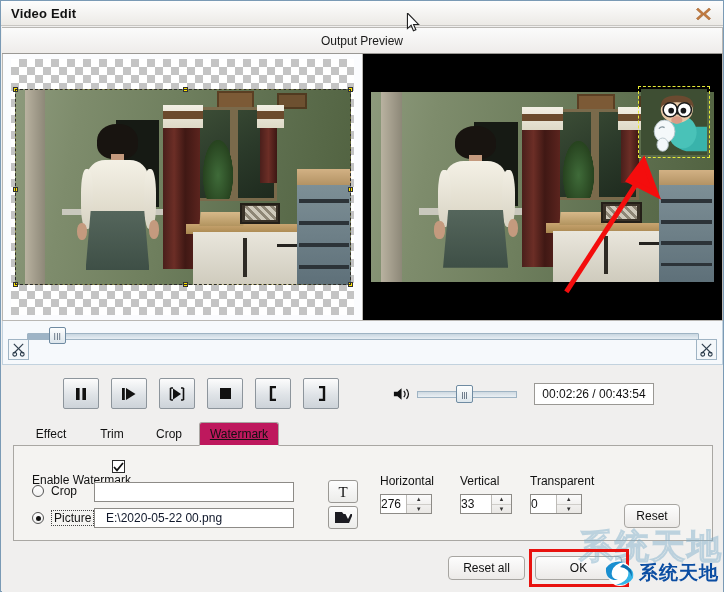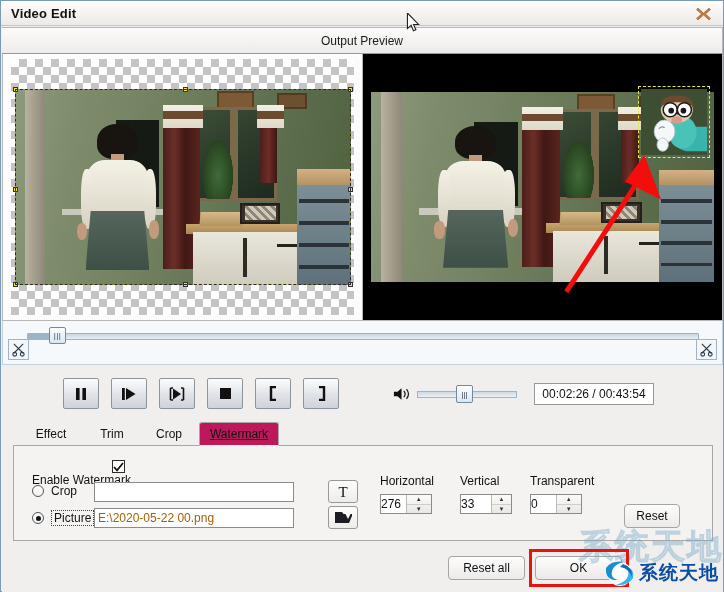--- a/index.html
+++ b/index.html
@@ -251,22 +251,22 @@
   .radio{
     width:12px;height:12px;border:1px solid #555;border-radius:50%;
     background:linear-gradient(#fff,#f0f0f0);box-sizing:border-box;
     margin-right:7px;display:flex;align-items:center;justify-content:center;
   }
   .radio i{width:5px;height:5px;border-radius:50%;background:#111;display:block;}
   .focus-lbl{border:1px dotted #444;padding:0 2px;}
   .txtinput{
     position:absolute;height:20px;background:#fff;
     border:1px solid #8d8b87;box-sizing:border-box;
-    font-family:"Liberation Sans", sans-serif;font-size:12px;color:#a16207;
-    padding:0 3px;line-height:18px;
+    font-family:"Liberation Sans", sans-serif;font-size:12px;color:#0f172a;
+    padding:0 11px;line-height:18px;
   }
   .sqbtn{
     position:absolute;width:30px;height:23px;
     background:linear-gradient(#fdfdfd,#ececea);
     border:1px solid #9a9894;border-radius:3px;box-sizing:border-box;
     display:flex;align-items:center;justify-content:center;cursor:pointer;
   }
   .spin-label{position:absolute;font-size:12px;color:#111;}
   .spin{
     position:absolute;width:52px;height:20px;background:#fff;

